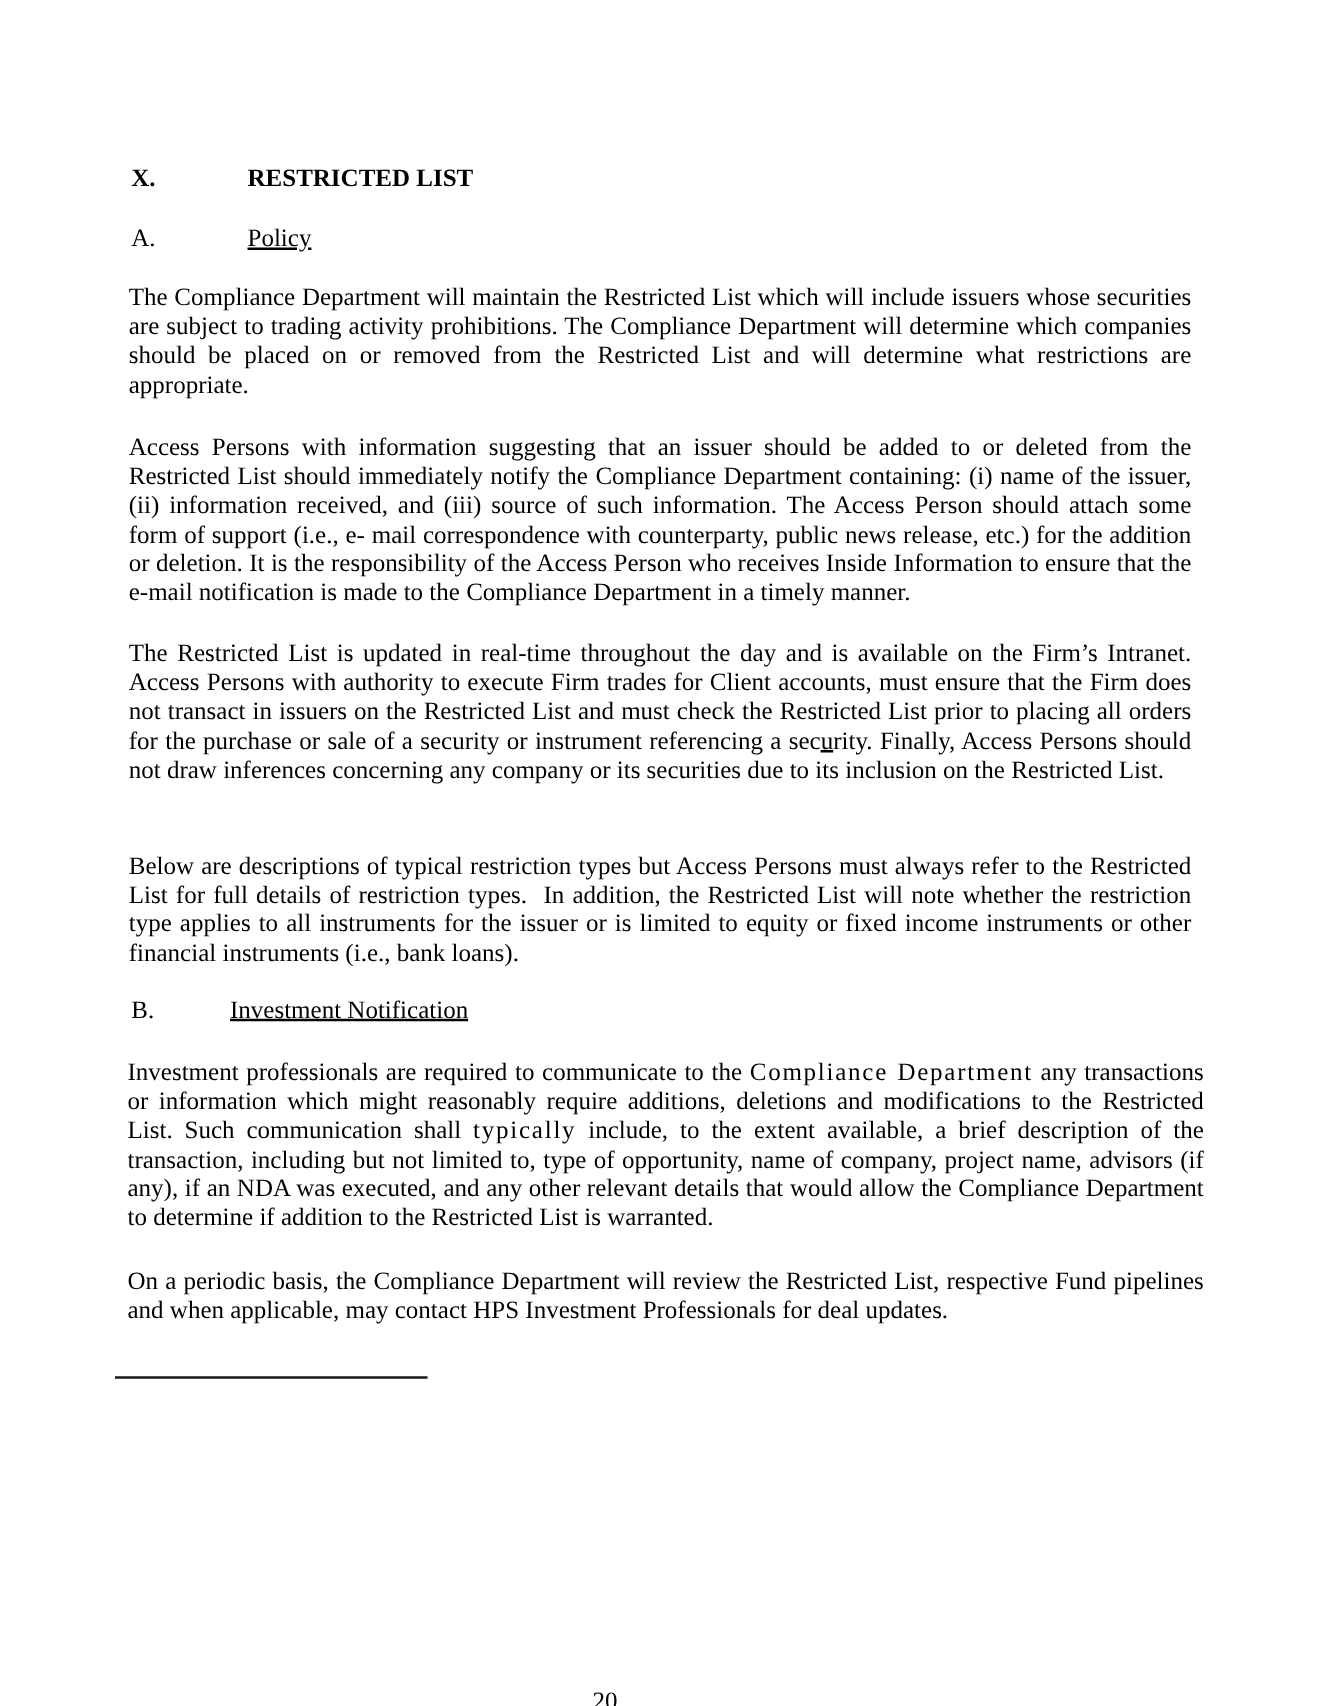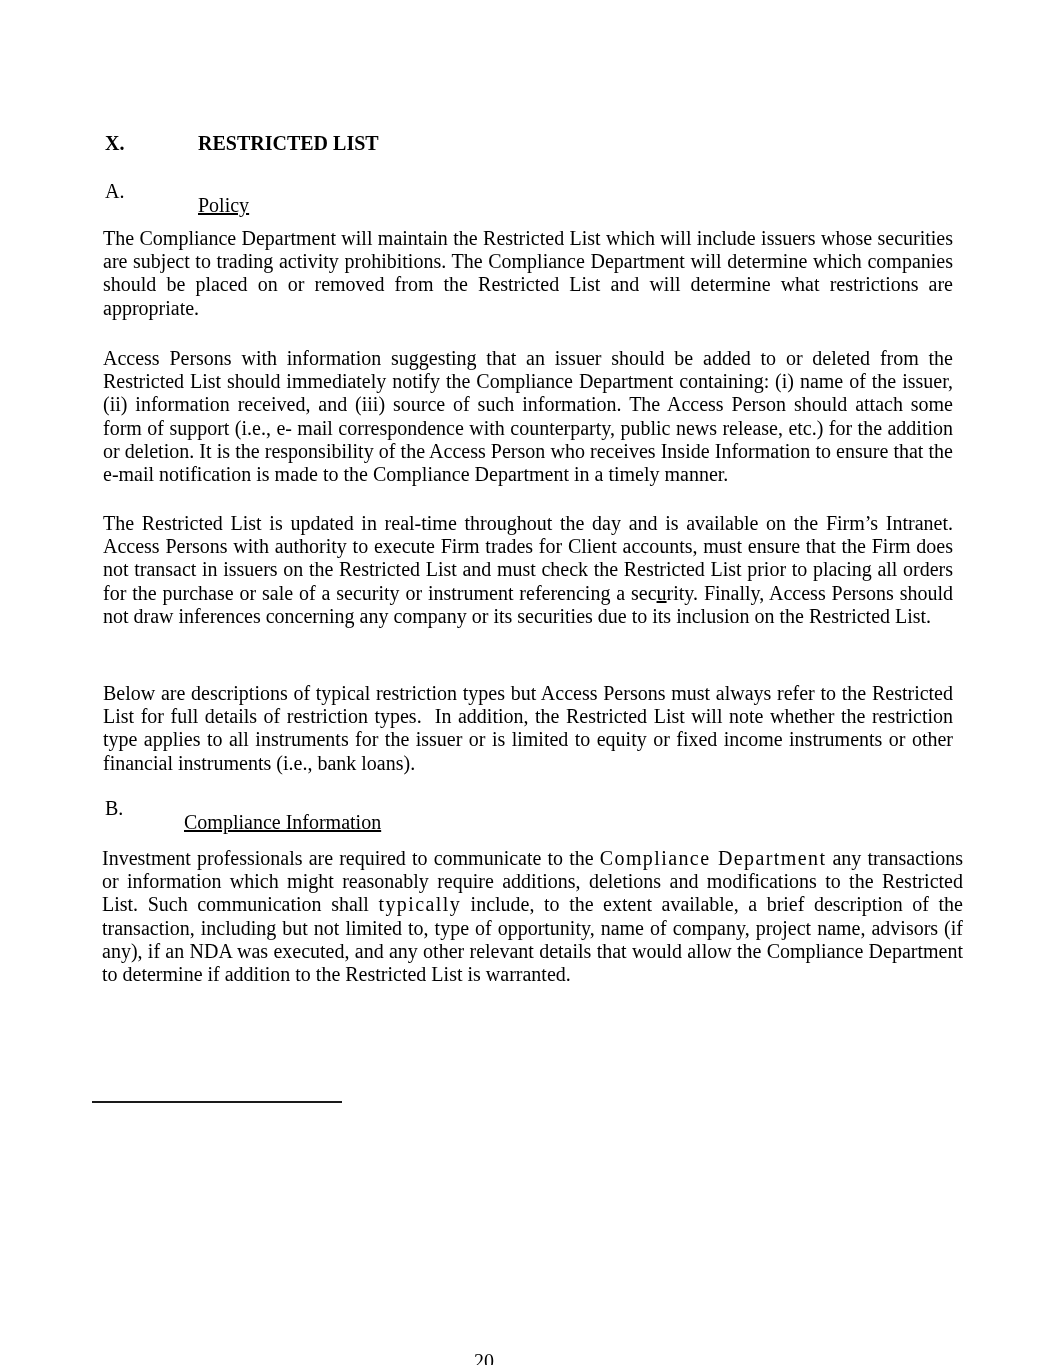--- a/index.html
+++ b/index.html
@@ -30,21 +30,21 @@
   }
   .heading {
     left: 105px;
     display: flex;
     white-space: nowrap;
   }
   .heading .num { flex: none; }
   .num-wide { width: 93px; }
   .num-b { width: 79px; }
   .bold { font-weight: bold; }
-  .underlined { text-decoration: underline; margin-top: 14px; }
+  .underlined { text-decoration: underline; }
   .seg-spaced { letter-spacing: 1.4px; }
   .seg-underline { text-decoration: underline; }
   .footnote-rule {
     left: 92px;
     top: 1101px;
     width: 250px;
     height: 0;
     border-top: 2px solid #1a1a1a;
   }
   .page-number {
@@ -72,23 +72,24 @@
   <div class="block para indent-a" style="top:227px">The Compliance Department will maintain the Restricted List which will include issuers whose securities are subject to trading activity prohibitions. The Compliance Department will determine which companies should be placed on or removed from the Restricted List and will determine what restrictions are appropriate.</div>
 
   <div class="block para indent-a" style="top:347px">Access Persons with information suggesting that an issuer should be added to or deleted from the Restricted List should immediately notify the Compliance Department containing: (i) name of the issuer, (ii) information received, and (iii) source of such information. The Access Person should attach some form of support (i.e., e- mail correspondence with counterparty, public news release, etc.) for the addition or deletion. It is the responsibility of the Access Person who receives Inside Information to ensure that the e-mail notification is made to the Compliance Department in a timely manner.</div>
 
   <div class="block para indent-a" style="top:512px"><span>The Restricted List is updated in real-time throughout the day and is available on the Firm’s Intranet. Access Persons with authority to execute Firm trades for Client accounts, must ensure that the Firm does not transact in issuers on the Restricted List and must check the Restricted List prior to placing all orders for the purchase or sale of a security or instrument referencing a sec</span><span class="seg-underline">u</span><span>rity. Finally, Access Persons should not draw inferences concerning any company or its securities due to its inclusion on the Restricted List.</span></div>
 
   <div class="block para indent-a" style="top:682px">Below are descriptions of typical restriction types but Access Persons must always refer to the Restricted List for full details of restriction types.&nbsp; In addition, the Restricted List will note whether the restriction type applies to all instruments for the issuer or is limited to equity or fixed income instruments or other financial instruments (i.e., bank loans).</div>
 
   <div class="block heading" style="top:797px">
     <span class="num num-b">B.</span>
-    <span class="underlined">Compliance Information</span>
+    <span class="underlined">Investment Notification</span>
   </div>
 
   <div class="block para" style="top:847px"><span>Investment professionals are required to communicate to the </span><span class="seg-spaced">Compliance Department</span><span> any transactions or information which might reasonably require additions, deletions and modifications to the Restricted List. Such communication shall </span><span class="seg-spaced">typically</span><span> include, to the extent available, a brief description of the transaction, including but not limited to, type of opportunity, name of company, project name, advisors (if any), if an NDA was executed, and any other relevant details that would allow the Compliance Department to determine if addition to the Restricted List is warranted.</span></div>
 
+  <div class="block para" style="top:1014px">On a periodic basis, the Compliance Department will review the Restricted List, respective Fund pipelines and when applicable, may contact HPS Investment Professionals for deal updates.</div>
 
   <div class="block footnote-rule"></div>
 
   <div class="block page-number">20</div>
 
 </div>
 
 </body></html>

